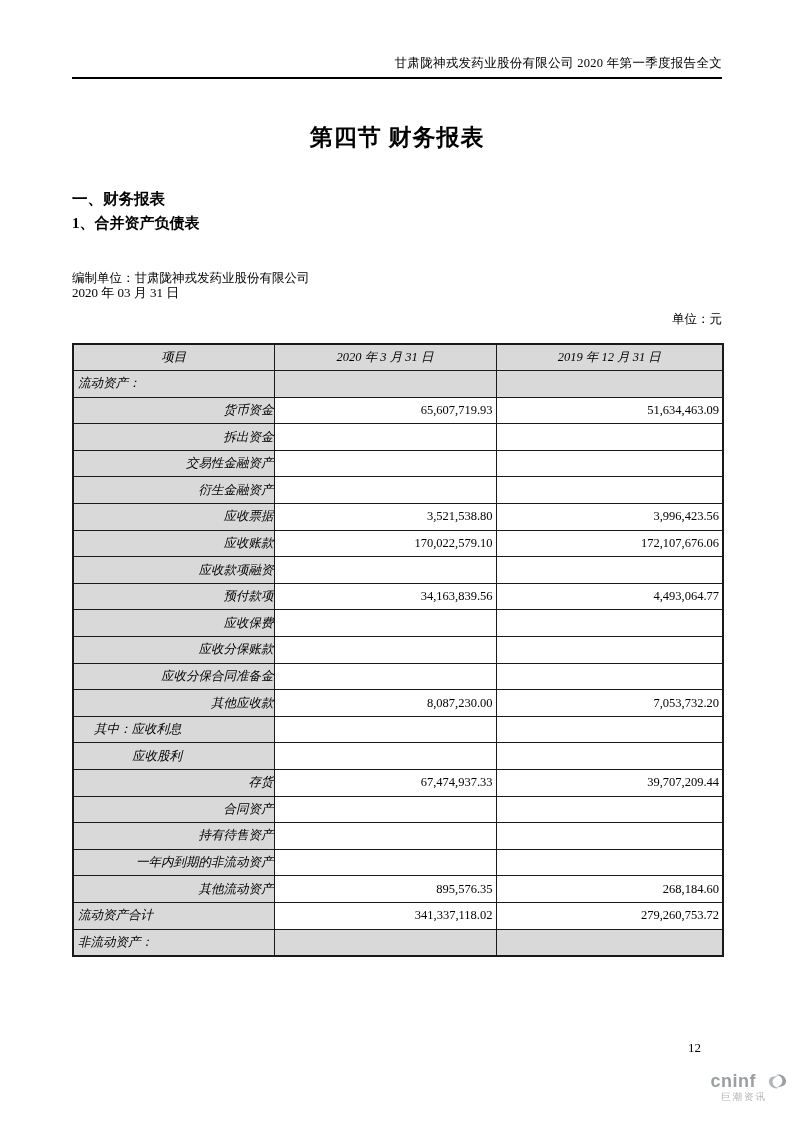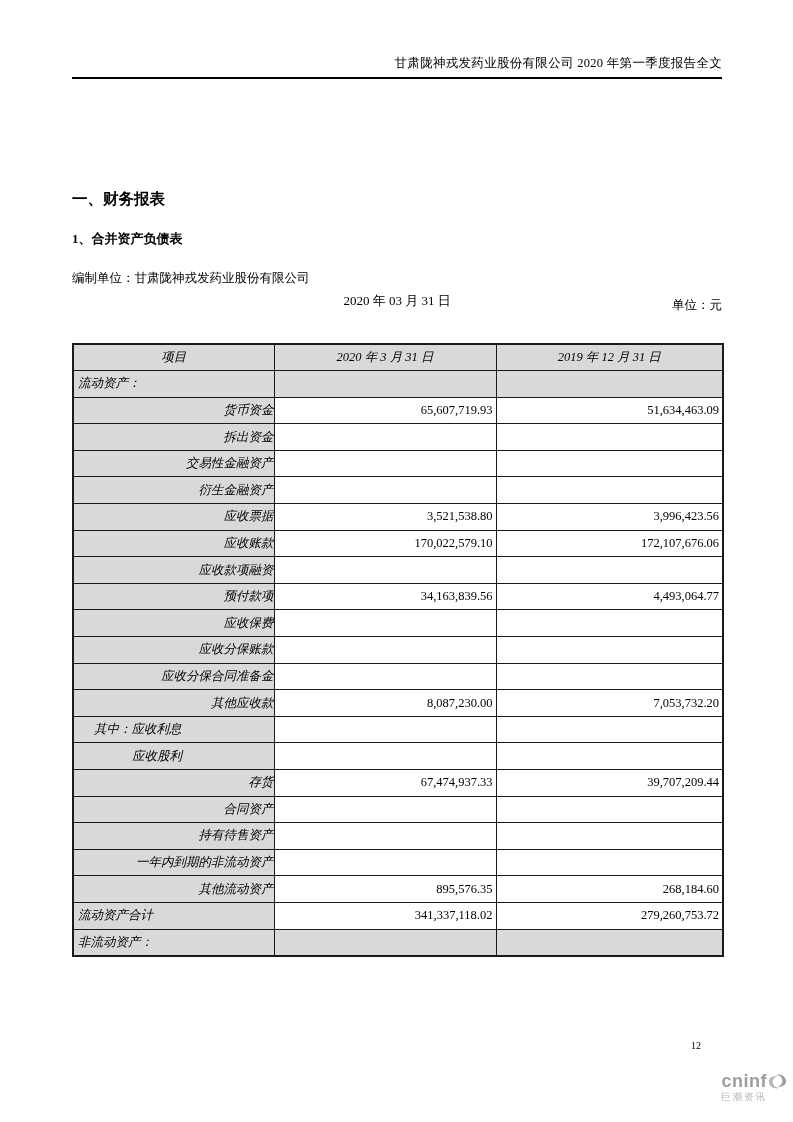--- a/index.html
+++ b/index.html
@@ -36,35 +36,34 @@
     font-size: 23px;
     font-weight: bold;
     letter-spacing: 1px;
   }
   .section-heading {
     top: 189px;
     font-size: 15.5px;
     font-weight: bold;
   }
   .subsection-heading {
-    top: 230px;
-    font-size: 13px;
+    top: 214px;
+    font-size: 15px;
     font-weight: bold;
   }
   .preparer {
     top: 270px;
     font-size: 12.5px;
   }
   .report-date {
-    top: 292px;
-    text-align: center;
+    top: 284px;
     font-size: 13px;
   }
   .unit-label {
-    top: 297px;
+    top: 311px;
     text-align: right;
     font-size: 12.5px;
   }
 
   table.balance-sheet {
     position: absolute;
     left: 72px;
     top: 343px;
     width: 650px;
     border-collapse: collapse;
@@ -89,37 +88,37 @@
   td.label { text-align: left; padding-left: 4px; }
   td.label.indent-1 { padding-left: 22px; text-align: right; }
   td.label.indent-2 { padding-left: 20px; }
   td.label.indent-3 { padding-left: 58px; }
   td.val { text-align: right; padding-right: 3px; }
 
   .page-number {
     position: absolute;
     top: 1040px;
     right: 92px;
-    font-size: 10px;
+    font-size: 13px;
   }
   .cninfo-logo {
     position: absolute;
     right: 4px;
     top: 1072px;
     width: 120px;
     text-align: right;
     line-height: 1.1;
     font-family: "Liberation Sans", "DejaVu Sans", sans-serif;
     user-select: none;
   }
   .logo-brand-row {
     display: flex;
     align-items: center;
     justify-content: flex-end;
-    gap: 1px;
+    gap: 12px;
     padding-right: 2px;
   }
   .logo-brand {
     font-size: 18px;
     font-weight: bold;
     color: #9a9fa2;
     letter-spacing: 0.5px;
   }
   .logo-swirl { width: 19px; height: 19px; display: block; }
   .logo-cn {
@@ -136,20 +135,21 @@
   }
 </style>
 </head>
 <body>
 
 <div class="page">
 
   <div class="content-abs header-text">甘肃陇神戎发药业股份有限公司 2020 年第一季度报告全文</div>
   <div class="header-rule"></div>
 
+  <div class="content-abs doc-title">第四节 财务报表</div>
   <div class="content-abs section-heading">一、财务报表</div>
   <div class="content-abs subsection-heading">1、合并资产负债表</div>
   <div class="content-abs preparer">编制单位：甘肃陇神戎发药业股份有限公司</div>
   <div class="content-abs report-date">2020 年 03 月 31 日</div>
   <div class="content-abs unit-label">单位：元</div>
 
   <table class="balance-sheet">
     <colgroup>
       <col class="c1">
         <col class="c2">

